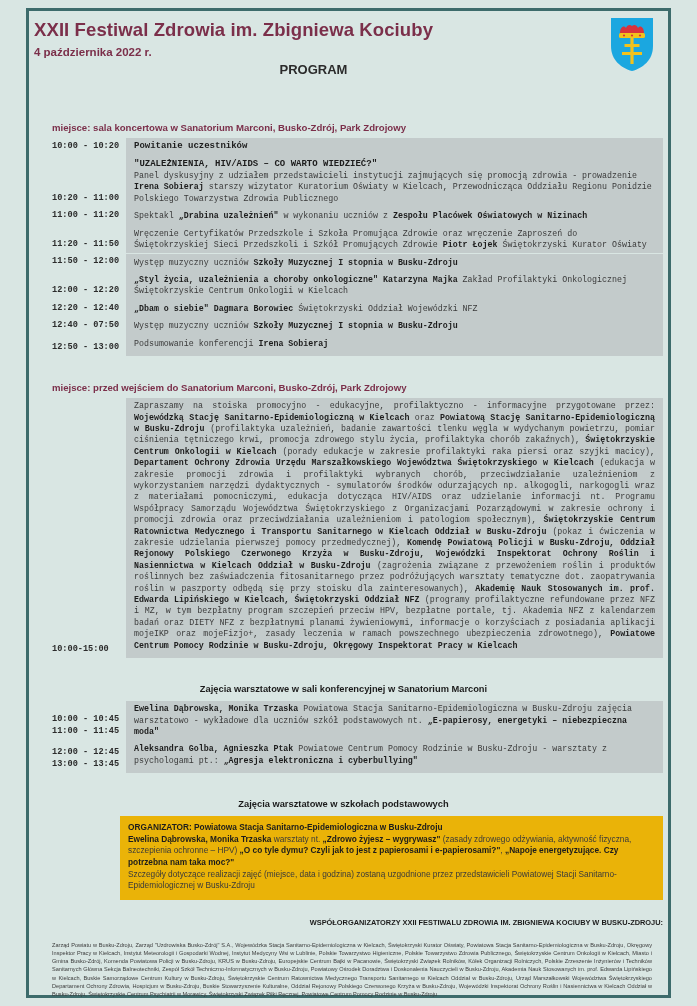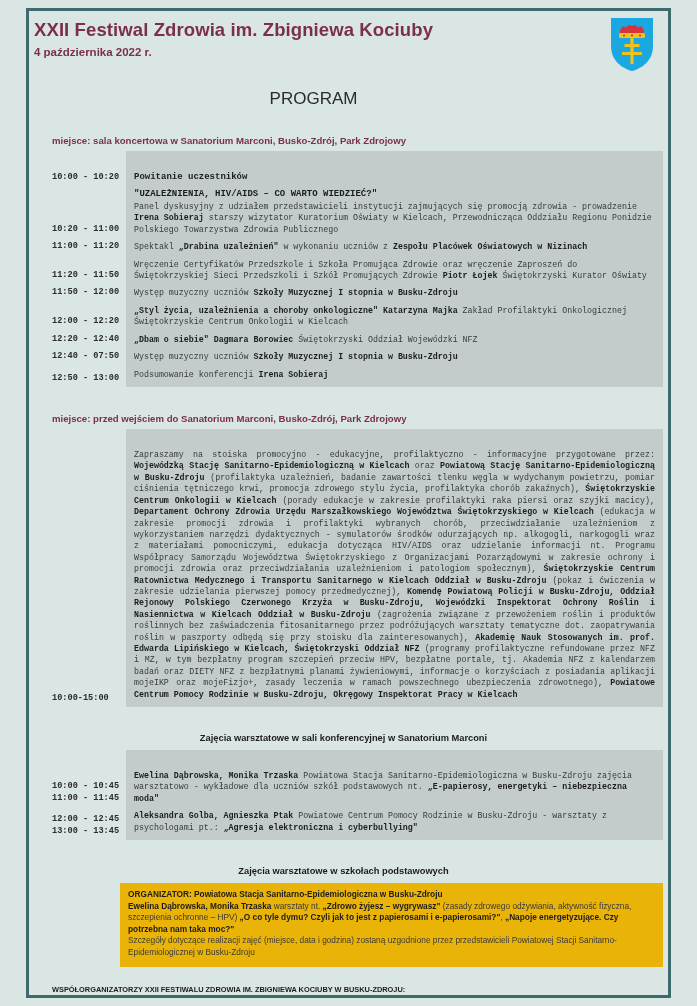--- a/index.html
+++ b/index.html
@@ -58,23 +58,23 @@
   .subtitle {
     color: #7b2f4a;
     font-weight: bold;
     font-size: 11.5px;
     margin-top: 5px;
   }
   .program-word {
     text-align: center;
     padding-right: 70px;
     color: #2b2b2b;
-    font-weight: normal;
-    font-size: 17px;
-    margin-top: 31px;
+    font-weight: bold;
+    font-size: 13px;
+    margin-top: 4px;
   }
   .crest {
     position: absolute;
     right: 8px;
     top: 4px;
     width: 46px;
     height: 56px;
   }
 
   
@@ -108,21 +108,21 @@
     color: #2b2b2b;
   }
   .sched-body {
     flex: 1 1 auto;
     background: #c3cbcb;
     padding: 3px 8px 3px 8px;
     font-size: 8.3px;
     line-height: 11.4px;
     color: #3a3a3a;
   }
-  .sched-row:first-child .sched-body { padding-top: 20px; }
+  .sched-row:first-child .sched-body { padding-top: 2px; }
   .sched-row:last-child .sched-body { padding-bottom: 7px; }
   .sched-body b { color: #1c1c1c; }
   .sched-body .lead {
     font-weight: bold;
     font-size: 9px;
     color: #1c1c1c;
     display: block;
   }
   .sched-body .lead-inline {
     font-weight: bold;
@@ -160,20 +160,21 @@
   
   .footer {
     margin-left: 18px;
     margin-top: 18px;
   }
   .footer-title {
     font-weight: bold;
     font-size: 7.4px;
     color: #1c1c1c;
     margin-bottom: 14px;
+    text-align: right;
   }
   .footer-body {
     font-size: 5.6px;
     line-height: 8.2px;
     text-align: justify;
     color: #3c3c3c;
     width: 600px;
   }
 </style>
 </head>

